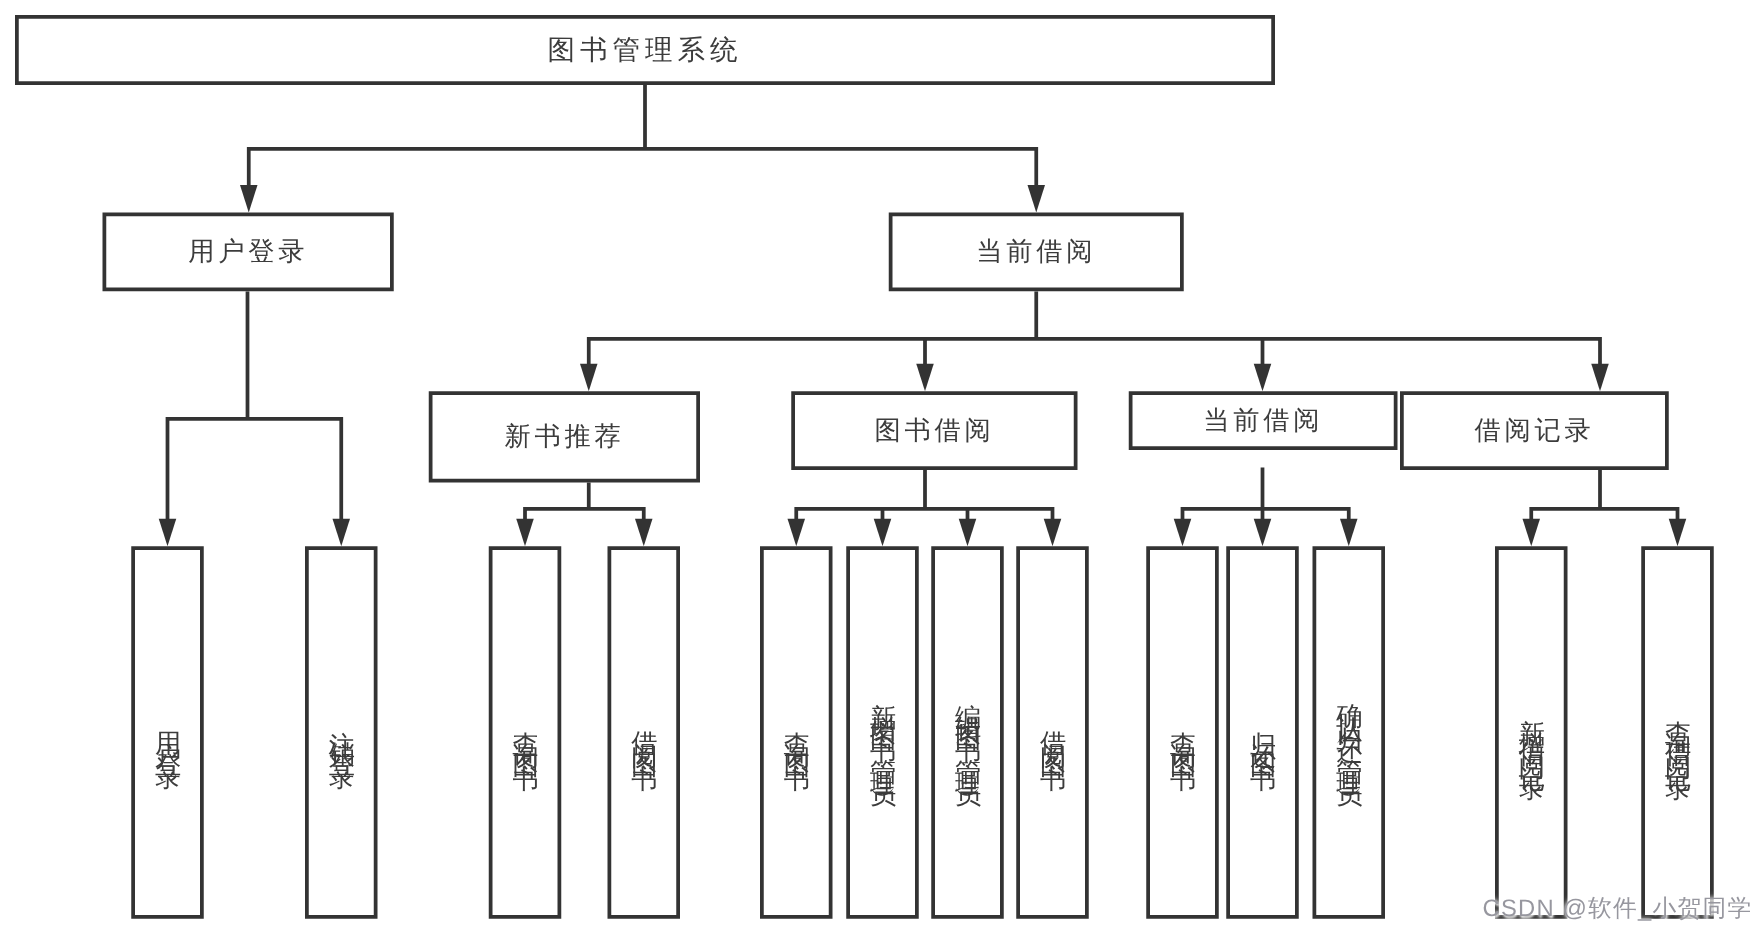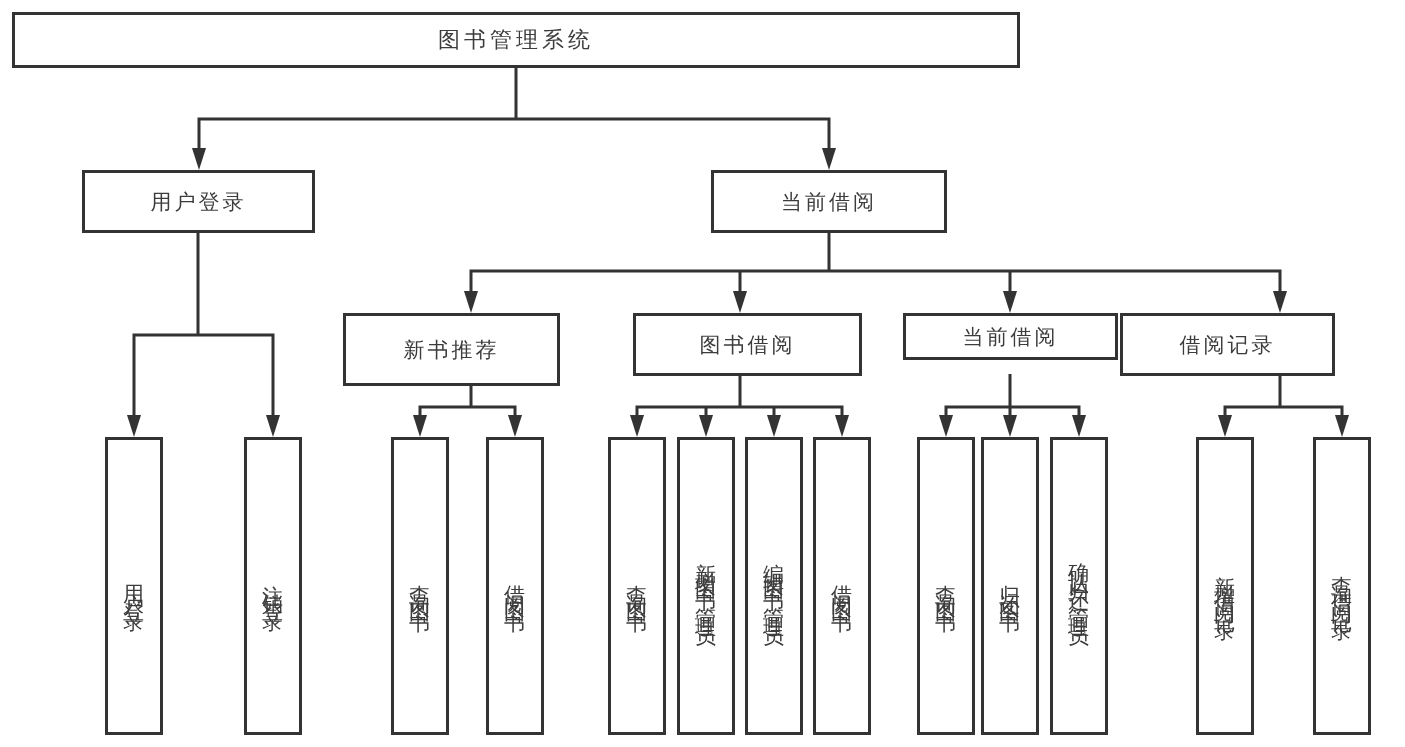--- a/index.html
+++ b/index.html
@@ -173,14 +173,15 @@
     <span class="vlabel">确认归还（管理员）</span>
   </div>
 
   <div class="node vbox" style="left:1196px;top:437px">
     <span class="vlabel">新增借阅记录</span>
   </div>
   <div class="node vbox" style="left:1313px;top:437px">
     <span class="vlabel">查询借阅记录</span>
   </div>
 
+  <div class="watermark">CSDN @软件_小贺同学</div>
 
 </div>
 
 </body></html>

